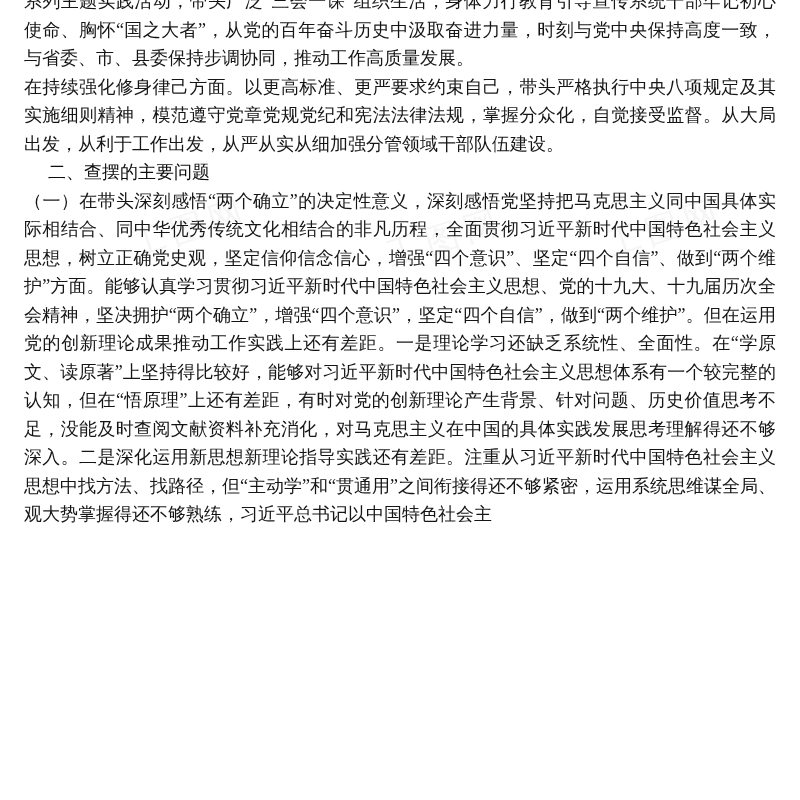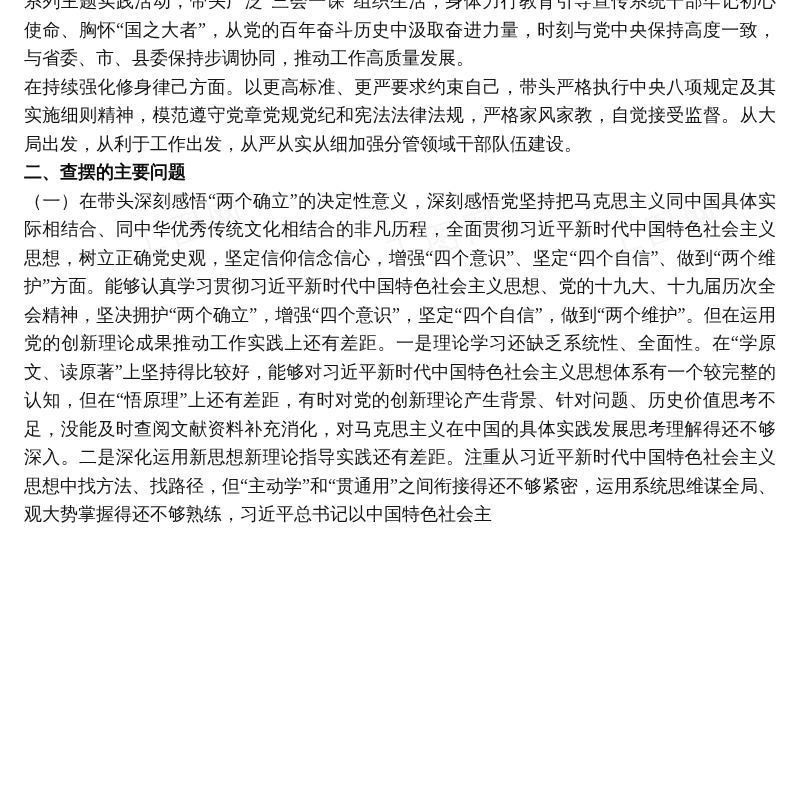--- a/index.html
+++ b/index.html
@@ -49,40 +49,41 @@
     text-justify: inter-ideograph;
   }
   .doc p,
   .doc h2 {
     margin: 0;
     padding: 0;
     font-size: 18px;
     line-height: 28.5px;
   }
   .doc h2 {
-    font-weight: 700;
+    font-weight: 400;
     color: #0d0d0d;
+    margin-left: 24px;
   }
 </style>
 </head>
 <body>
 
 <div class="page">
 
   <div class="watermark-layer">
     <span class="watermark wm-1">工图网</span>
     <span class="watermark wm-2">工图网</span>
     <span class="watermark wm-3">工图网</span>
   </div>
 
   <div class="doc">
     <p>系列主题实践活动，带头广泛“三会一课”组织生活，身体力行教育引导宣传系统干部牢记初心使命、胸怀“国之大者”，从党的百年奋斗历史中汲取奋进力量，时刻与党中央保持高度一致，与省委、市、县委保持步调协同，推动工作高质量发展。</p>
 
 
 
-    <p>在持续强化修身律己方面。以更高标准、更严要求约束自己，带头严格执行中央八项规定及其实施细则精神，模范遵守党章党规党纪和宪法法律法规，严格家风家教，自觉接受监督。从大局出发，从利于工作出发，从严从实从细加强分管领域干部队伍建设。</p>
+    <p>在持续强化修身律己方面。以更高标准、更严要求约束自己，带头严格执行中央八项规定及其实施细则精神，模范遵守党章党规党纪和宪法法律法规，掌握分众化，自觉接受监督。从大局出发，从利于工作出发，从严从实从细加强分管领域干部队伍建设。</p>
 
     <h2>二、查摆的主要问题</h2>
 
     <p>（一）在带头深刻感悟“两个确立”的决定性意义，深刻感悟党坚持把马克思主义同中国具体实际相结合、同中华优秀传统文化相结合的非凡历程，全面贯彻习近平新时代中国特色社会主义思想，树立正确党史观，坚定信仰信念信心，增强“四个意识”、坚定“四个自信”、做到“两个维护”方面。能够认真学习贯彻习近平新时代中国特色社会主义思想、党的十九大、十九届历次全会精神，坚决拥护“两个确立”，增强“四个意识”，坚定“四个自信”，做到“两个维护”。但在运用党的创新理论成果推动工作实践上还有差距。一是理论学习还缺乏系统性、全面性。在“学原文、读原著”上坚持得比较好，能够对习近平新时代中国特色社会主义思想体系有一个较完整的认知，但在“悟原理”上还有差距，有时对党的创新理论产生背景、针对问题、历史价值思考不足，没能及时查阅文献资料补充消化，对马克思主义在中国的具体实践发展思考理解得还不够深入。二是深化运用新思想新理论指导实践还有差距。注重从习近平新时代中国特色社会主义思想中找方法、找路径，但“主动学”和“贯通用”之间衔接得还不够紧密，运用系统思维谋全局、观大势掌握得还不够熟练，习近平总书记以中国特色社会主</p>
   </div>
 
 </div>
 
 </body></html>

